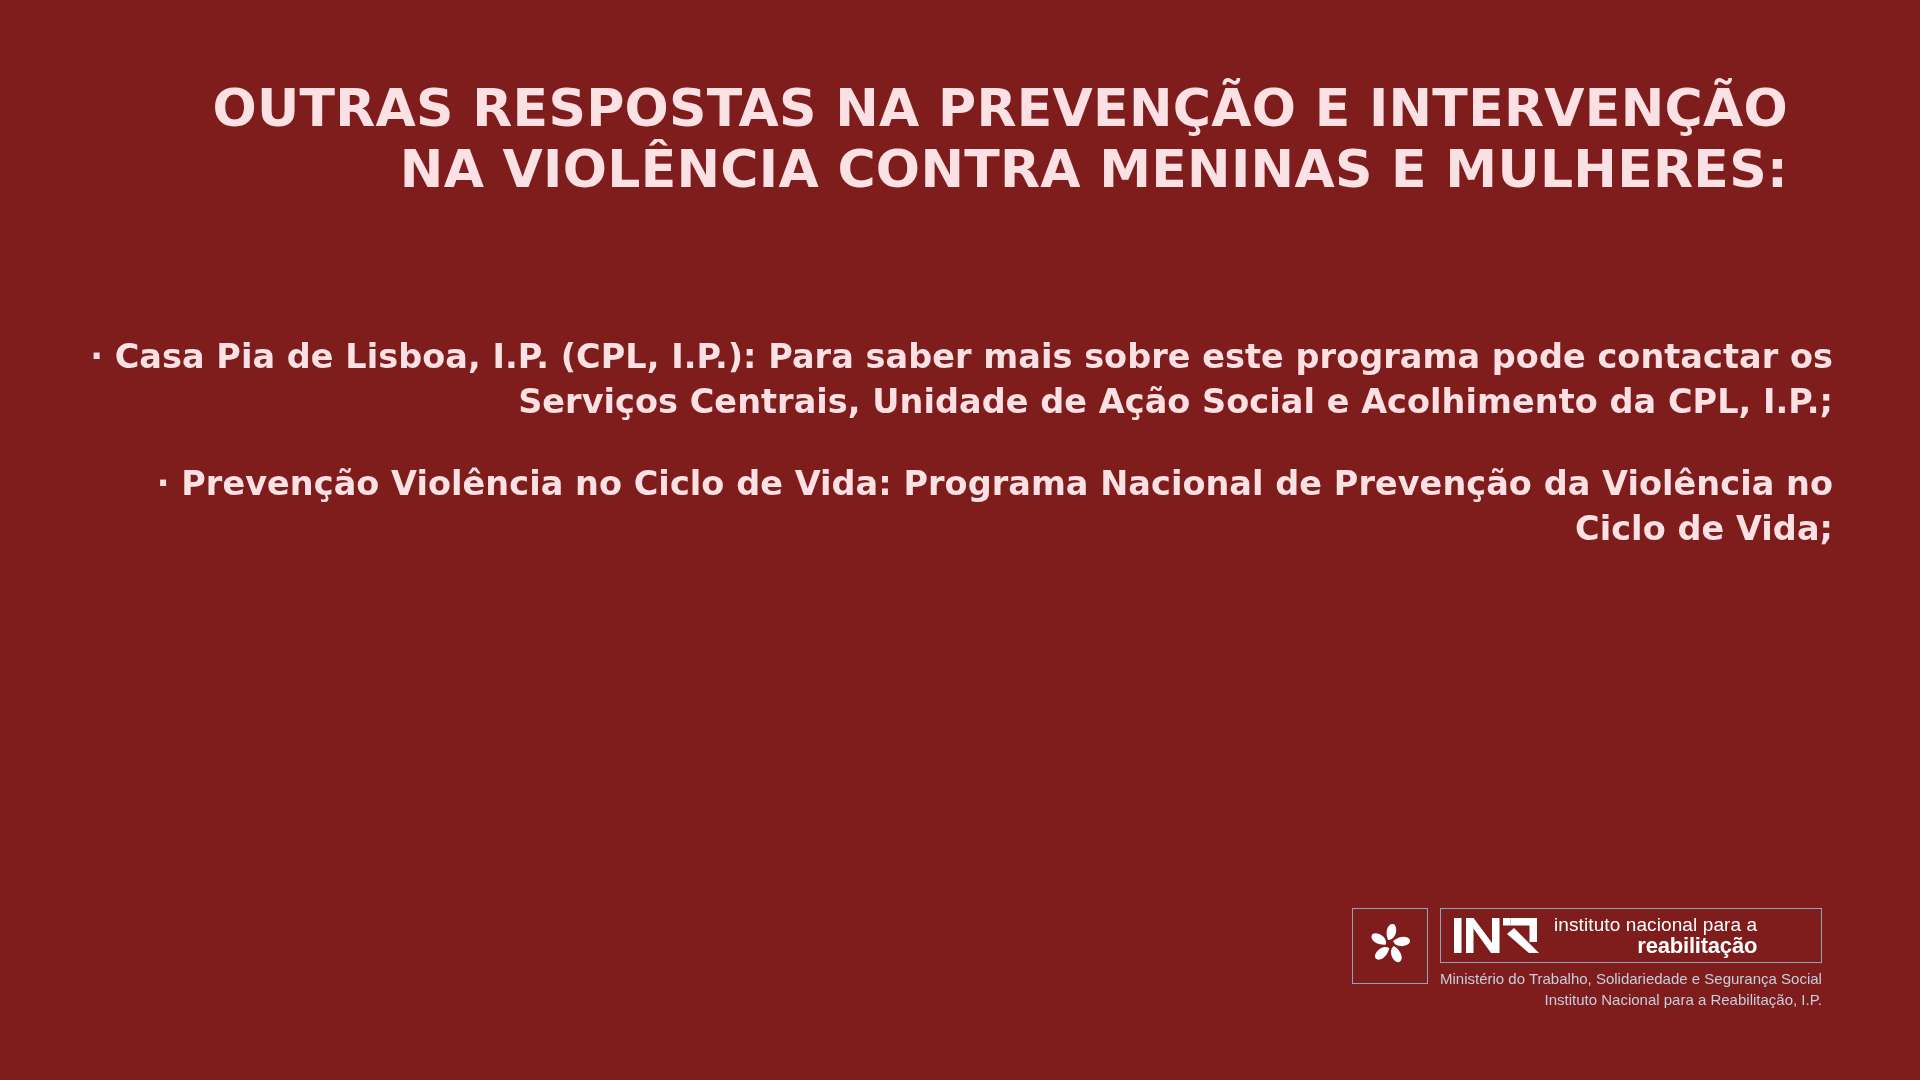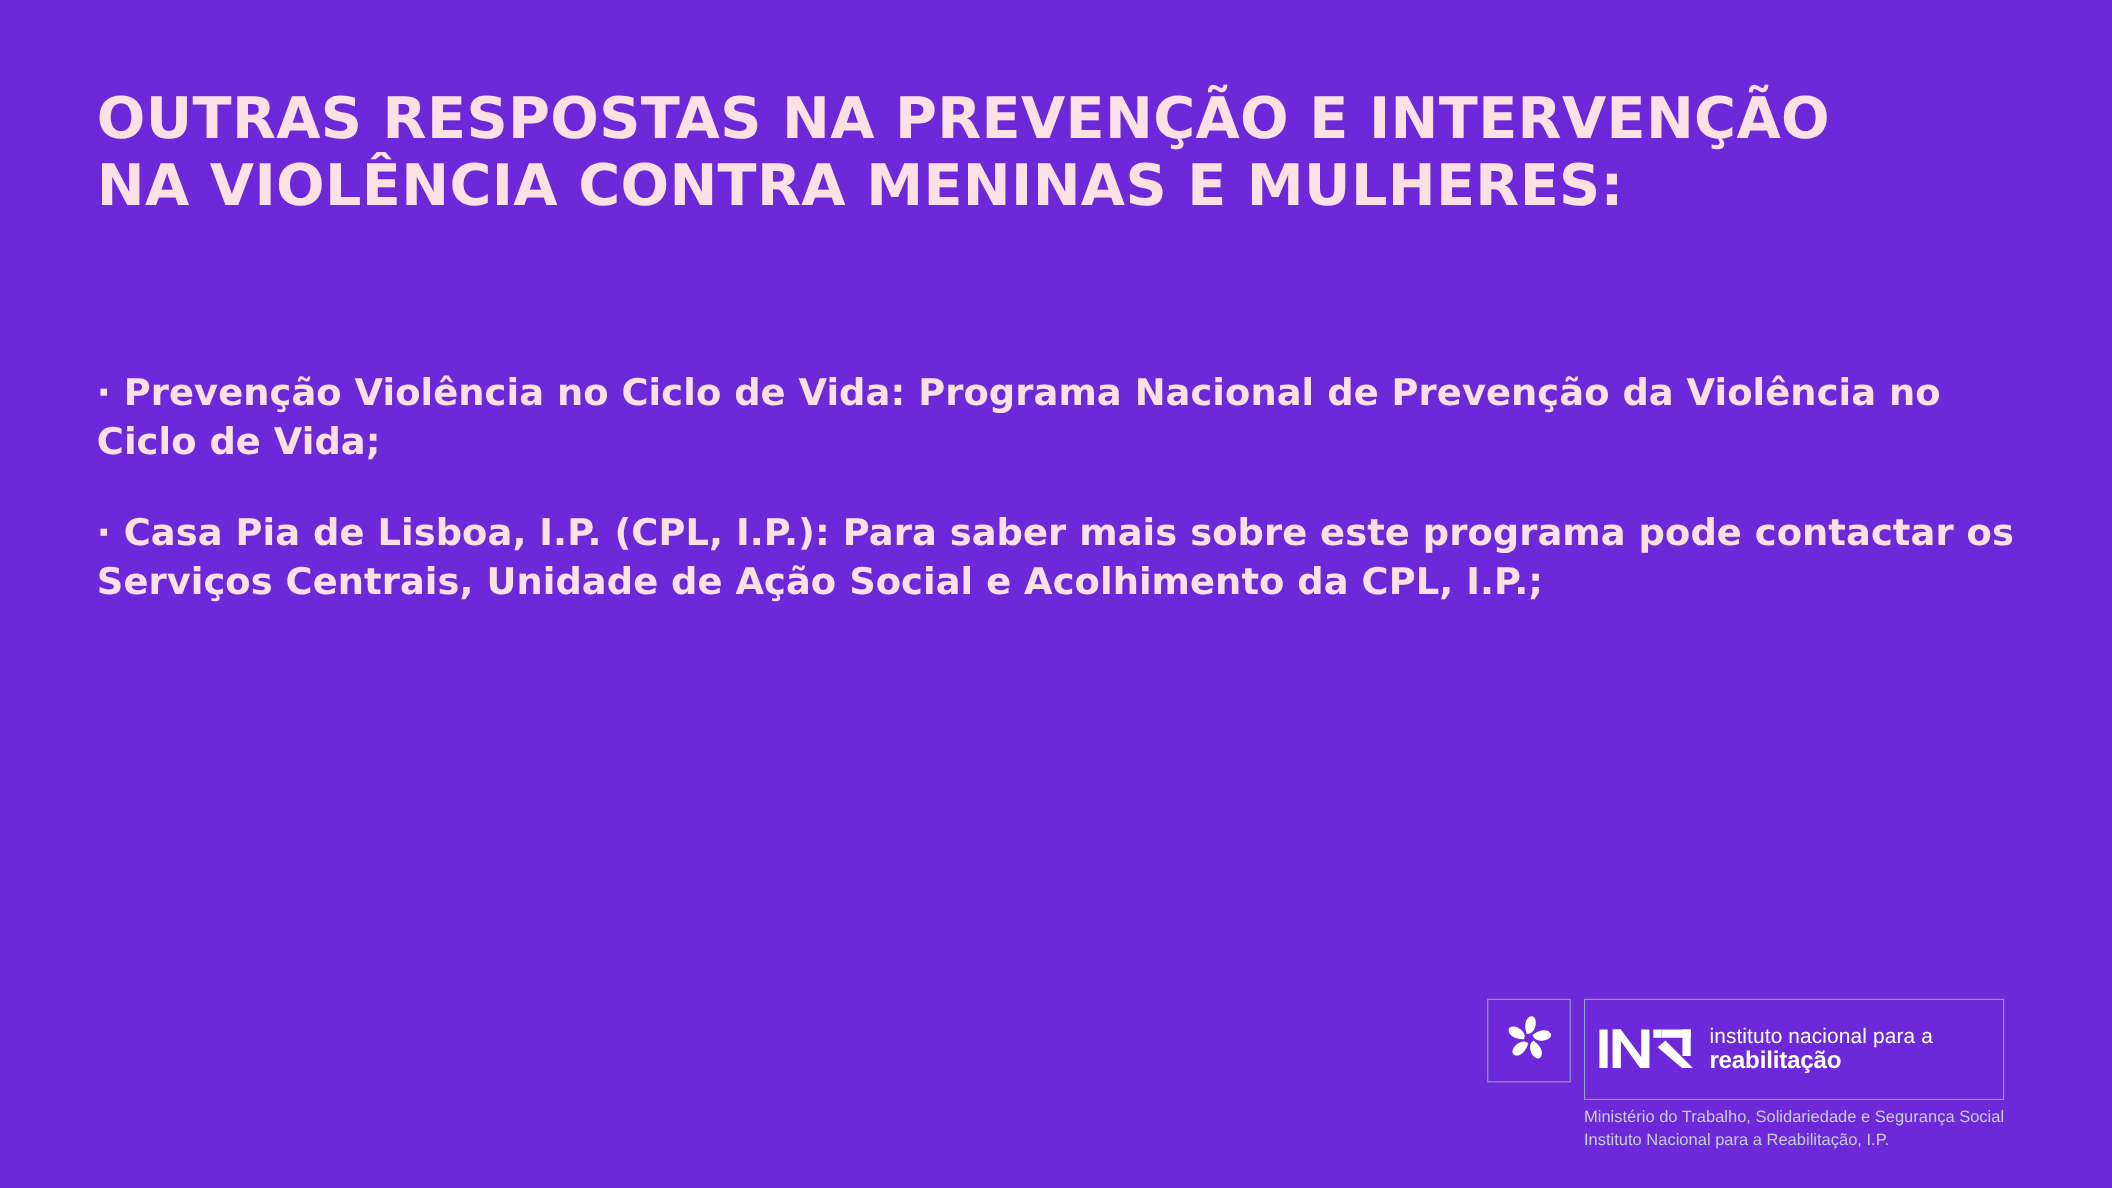--- a/index.html
+++ b/index.html
@@ -78,21 +78,21 @@
     flex: none;
   }
   #wordmark-col {
     margin-left: 12px;
     display: flex;
     flex-direction: column;
   }
   #wordmark-box {
     border: 1.5px solid #8fa3bf;
     box-sizing: border-box;
-    height: 92px;
+    height: 55px;
     padding: 6px 28px 6px 12px;
     display: flex;
     align-items: center;
   }
   #inr-mark {
     flex: none;
     margin-right: 11px;
   }
   #wordmark-text {
     display: flex;
@@ -123,30 +123,30 @@
     font-weight: 400;
     color: #c4cfde;
     line-height: 1.38;
     margin-top: 6px;
     white-space: nowrap;
   }
 </style>
 </head>
 <body>
 
-<div id="slide" style="background: #6d28d9;">
+<div id="slide" style="background: #7f1d1d; text-align: right;">
 
   <div id="title-block">
     <div class="title-line" style="color: rgb(251, 224, 228);">OUTRAS RESPOSTAS NA PREVENÇÃO E INTERVENÇÃO</div>
     <div class="title-line" style="color: rgb(251, 224, 228);">NA VIOLÊNCIA CONTRA MENINAS E MULHERES:</div>
   </div>
 
   <div id="body-block">
+    <p class="bullet" style="color: rgb(251, 224, 228);">· Casa Pia de Lisboa, I.P. (CPL, I.P.): Para saber mais sobre este programa pode contactar os Serviços Centrais, Unidade de Ação Social e Acolhimento da CPL, I.P.;</p>
     <p class="bullet" style="color: rgb(251, 224, 228);">· Prevenção Violência no Ciclo de Vida: Programa Nacional de Prevenção da Violência no Ciclo de Vida;</p>
-    <p class="bullet" style="color: rgb(251, 224, 228);">· Casa Pia de Lisboa, I.P. (CPL, I.P.): Para saber mais sobre este programa pode contactar os Serviços Centrais, Unidade de Ação Social e Acolhimento da CPL, I.P.;</p>
   </div>
 
   <div id="logo-lockup">
 
     <div id="emblem-box">
       <span>
         <svg width="52" height="52" viewBox="0 0 100 100" aria-hidden="true">
           <g fill="#ffffff">
             <g transform="translate(50,50)">
               <g transform="rotate(0)">

